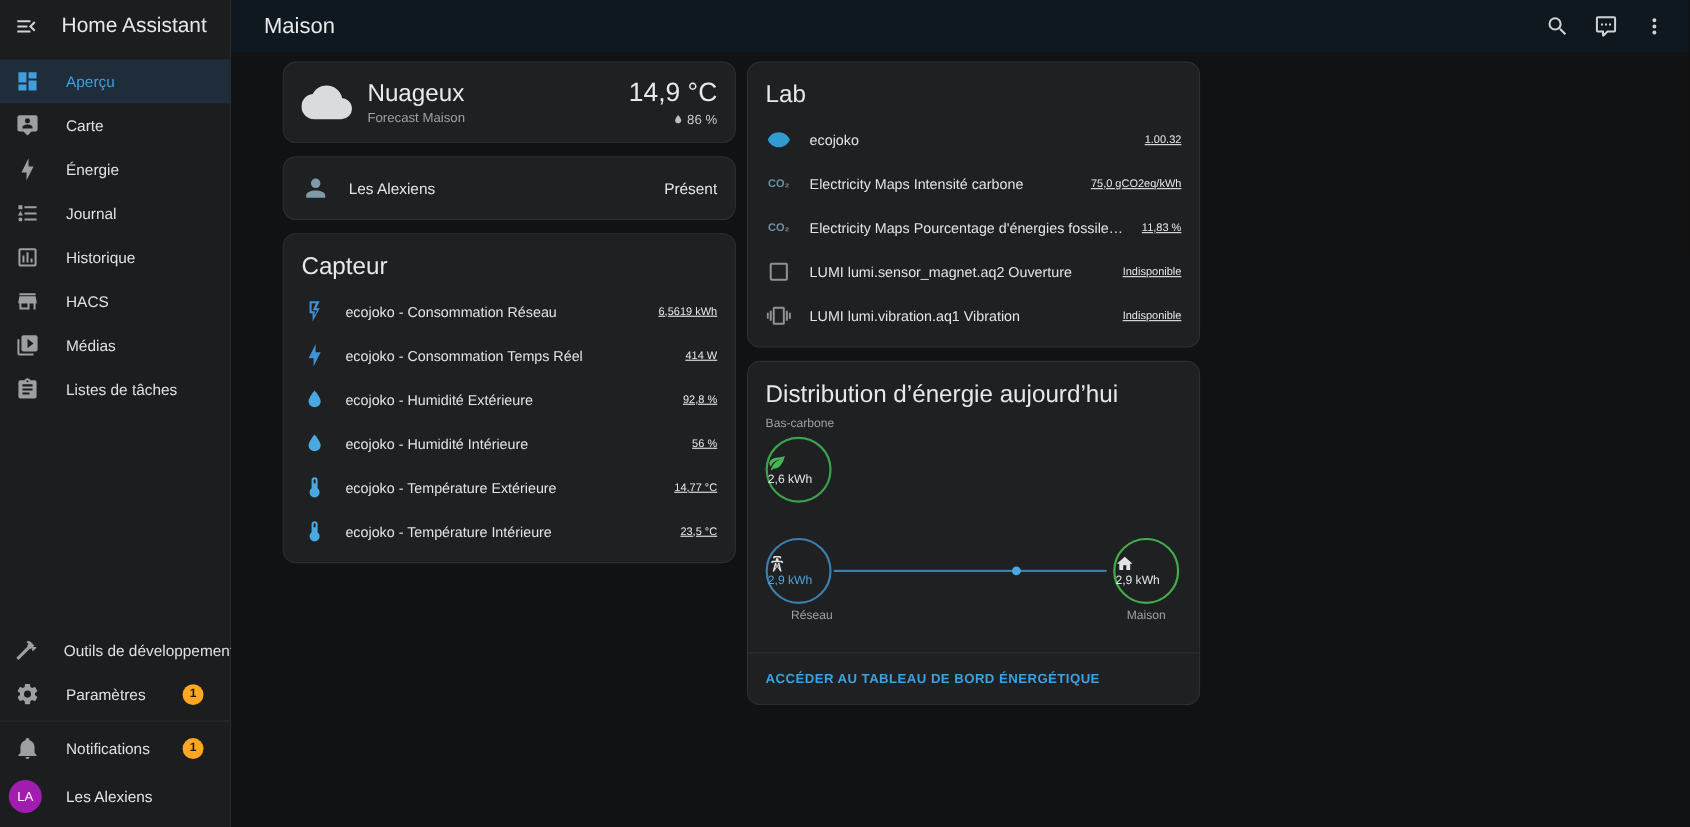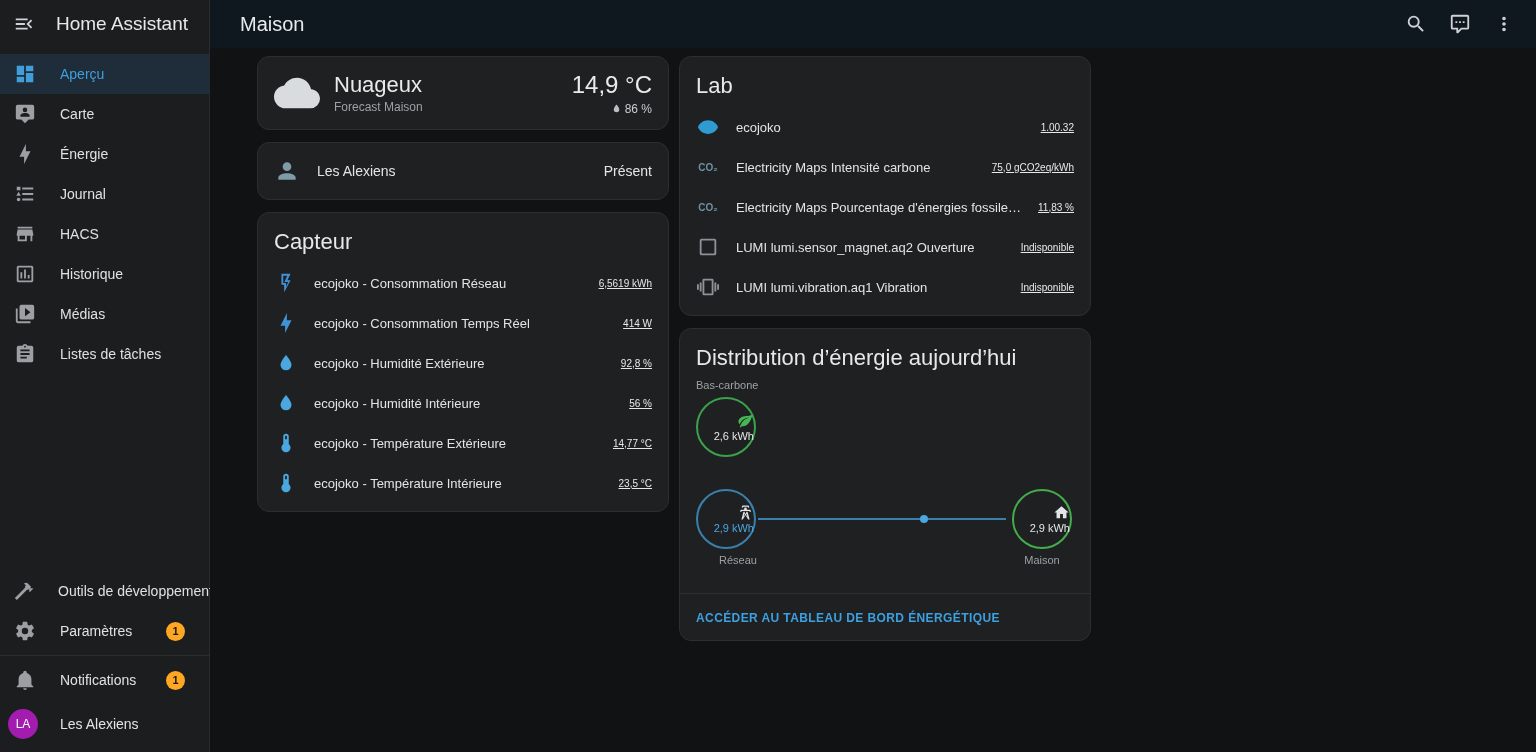--- a/index.html
+++ b/index.html
@@ -81,21 +81,21 @@
   .ic-eye { color:#2f9bd0; }
   .ic-gray { color:#8d9297; }
   .co2-glyph { font-size:10px; font-weight:700; color:#6f90a3; letter-spacing:0; }
 
   
   .energy-card { padding:14px 0 0; }
   .energy-card .card-title { padding:2px 16px 0; }
   .energy-body { position:relative; height:204px; margin:8px 16px 0; }
   .lc-label { position:absolute; top:0; left:0; font-size:11px; color:#9da1a4; }
   .circle { position:absolute; width:60px; height:60px; border-radius:50%;
-    display:flex; flex-direction:column; align-items:flex-end; justify-content:center; }
+    display:flex; flex-direction:column; align-items:flex-start; justify-content:center; }
   .circle-lowcarbon { top:18px; left:0; border:2px solid #3ba24b; }
   .circle-grid { top:110px; left:0; border:2px solid #3a7fad; }
   .circle-home { top:110px; right:2px; border:2px solid #42ad4a; }
   .circle svg { width:17px; height:17px; }
   .circle-lowcarbon svg { fill:#46b556; }
   .circle-grid svg, .circle-home svg { fill:#e2e5e7; }
   .circle-val { font-size:11px; margin-top:1px; color:#e4e6e7; }
   .circle-grid .circle-val { color:#4aa7e0; }
   .node-label { position:absolute; top:175px; width:60px; text-align:center;
     font-size:11px; color:#9da1a4; }
@@ -152,32 +152,32 @@
         <span class="nav-icon">
             <svg viewBox="0 0 24 24">
               <path d="M5,9.5L7.5,14H2.5L5,9.5M3,4H7V8H3V4M5,20A2,2 0 0,0 7,18A2,2 0 0,0 5,16A2,2 0 0,0 3,18A2,2 0 0,0 5,20M9,5V7H21V5H9M9,19H21V17H9V19M9,13H21V11H9V13Z"></path>
             </svg>
           </span>
         <span class="nav-label">Journal</span>
       </div>
       <div class="nav-item">
         <span class="nav-icon">
             <svg viewBox="0 0 24 24">
+              <path d="M9,17H7V10H9V17M13,17H11V7H13V17M17,17H15V13H17V17M19,19H5V5H19V19M19,3H5C3.9,3 3,3.9 3,5V19C3,20.1 3.9,21 5,21H19C20.1,21 21,20.1 21,19V5C21,3.9 20.1,3 19,3Z"></path>
+            </svg>
+          </span>
+        <span class="nav-label">Historique</span>
+      </div>
+      <div class="nav-item">
+        <span class="nav-icon">
+            <svg viewBox="0 0 24 24">
               <path d="M12,18H6V14H12M21,14V12L20,7H4L3,12V14H4V20H14V14H18V20H20V14M20,4H4V6H20V4Z"></path>
             </svg>
           </span>
         <span class="nav-label">HACS</span>
-      </div>
-      <div class="nav-item">
-        <span class="nav-icon">
-            <svg viewBox="0 0 24 24">
-              <path d="M9,17H7V10H9V17M13,17H11V7H13V17M17,17H15V13H17V17M19,19H5V5H19V19M19,3H5C3.9,3 3,3.9 3,5V19C3,20.1 3.9,21 5,21H19C20.1,21 21,20.1 21,19V5C21,3.9 20.1,3 19,3Z"></path>
-            </svg>
-          </span>
-        <span class="nav-label">Historique</span>
       </div>
       <div class="nav-item">
         <span class="nav-icon">
             <svg viewBox="0 0 24 24">
               <path d="M4,6H2V20A2,2 0 0,0 4,22H18V20H4M20,2H8A2,2 0 0,0 6,4V16A2,2 0 0,0 8,18H20A2,2 0 0,0 22,16V4A2,2 0 0,0 20,2M12,14.5V5.5L18,10Z"></path>
             </svg>
           </span>
         <span class="nav-label">Médias</span>
       </div>
       <div class="nav-item">

